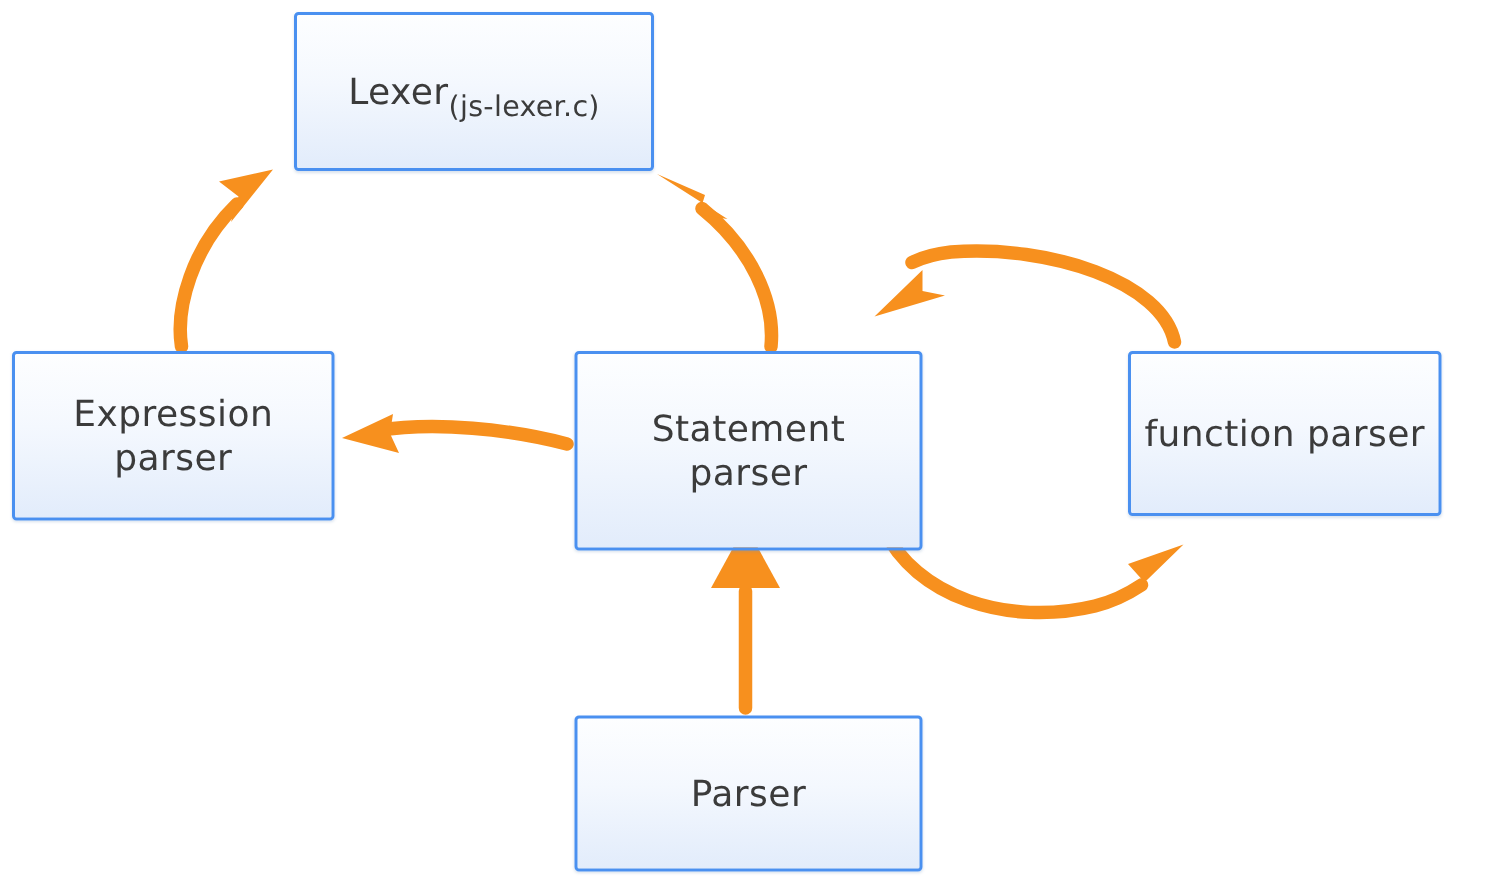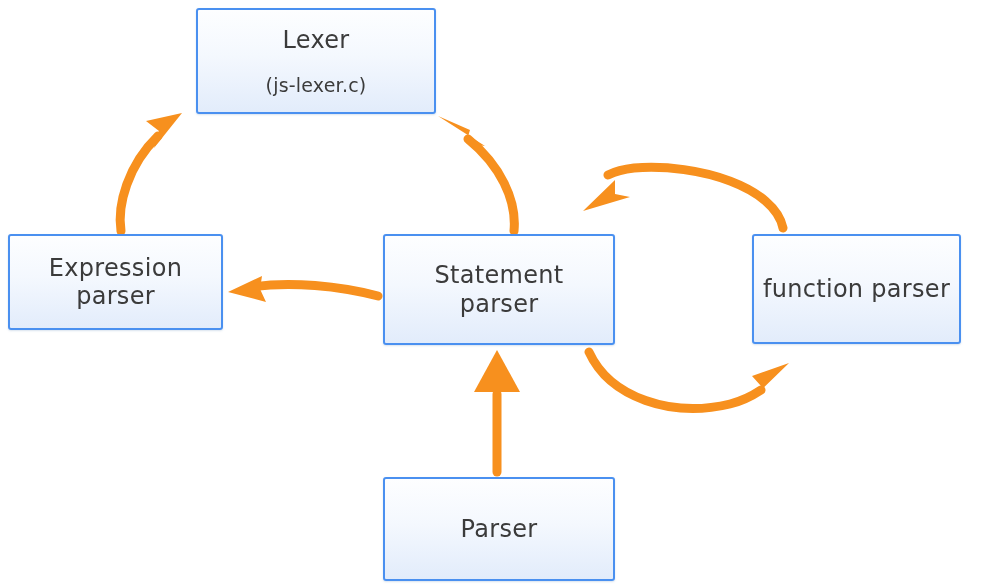--- a/index.html
+++ b/index.html
@@ -26,21 +26,21 @@
     pointer-events: none;
   }
   .node {
     position: absolute;
     box-sizing: border-box;
     border: 2px solid #4a90f0;
     border-radius: 3px;
     background: linear-gradient(to bottom, #fdfeff 0%, #f4f8fe 45%, #e2ecfb 100%);
     box-shadow: 0 1px 2px rgba(120,150,190,0.28);
     display: flex;
-    flex-direction: column;
+    flex-direction: row;
     align-items: center;
     justify-content: center;
     text-align: center;
     color: #3b3b3b;
     line-height: 1.18;
     z-index: 2;
   }
   .node .title {
     font-size: 24px;
     letter-spacing: 0.3px;
@@ -51,22 +51,22 @@
     letter-spacing: 0.2px;
     white-space: nowrap;
     margin-top: 20px;
   }
   .node.two-line .title {
     white-space: pre-line;
   }
 
   
   #node-lexer        { left: 196px; top: 8px;   width: 240px; height: 106px; }
-  #node-expression   { left: 8px;   top: 234px; width: 215px; height: 96px; }
-  #node-statement    { left: 383px; top: 234px; width: 232px; height: 111px; }
+  #node-expression   { left: 8px;   top: 234px; width: 215px; height: 113px; }
+  #node-statement    { left: 383px; top: 234px; width: 232px; height: 133px; }
   #node-function     { left: 752px; top: 234px; width: 209px; height: 110px; }
   #node-parser       { left: 383px; top: 477px; width: 232px; height: 104px; }
 </style>
 </head>
 <body>
 
 <div id="canvas">
 
   <svg id="arrow-layer" viewBox="0 0 1005 584" width="1005" height="584" xmlns="http://www.w3.org/2000/svg">
     <defs>

